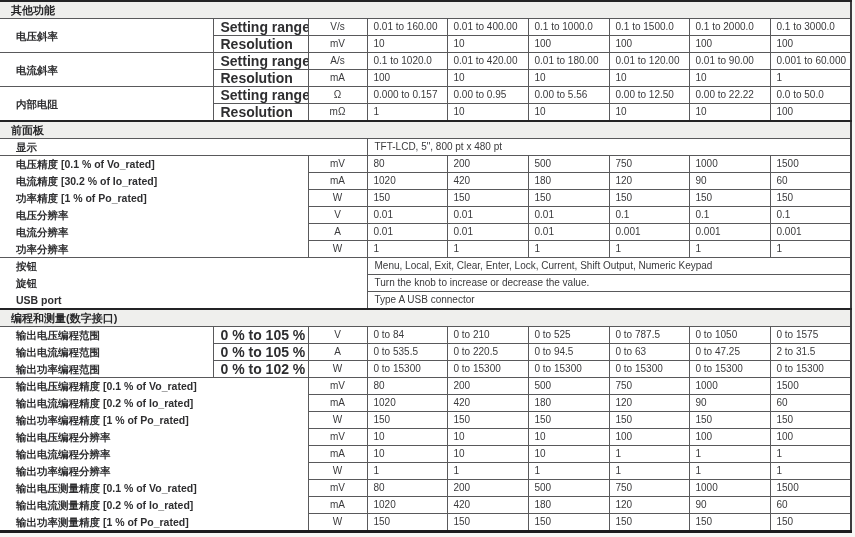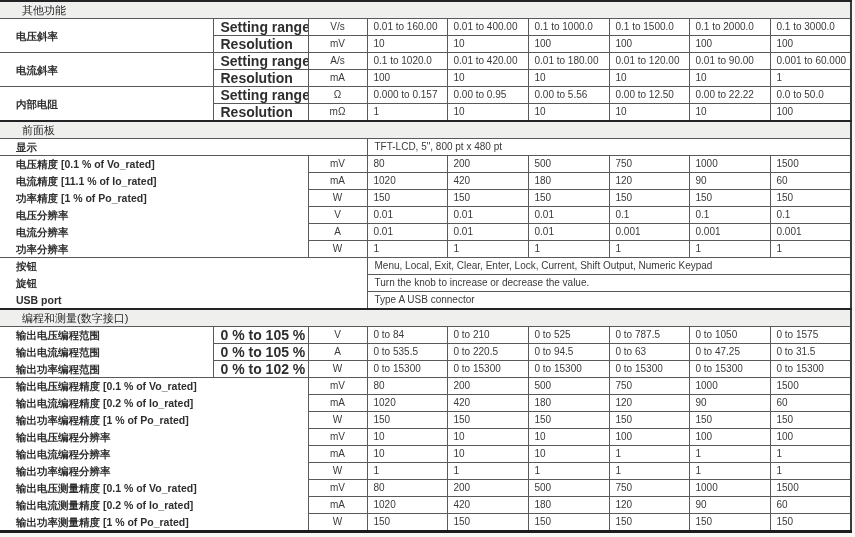--- a/index.html
+++ b/index.html
@@ -44,24 +44,24 @@
     font-weight:bold;
     font-size:14px;
     color:#2e2e30;
   }
   td.unit { text-align:center; }
   td.value { padding-left:6px; }
   td.content { padding-left:7px; }
   td.nb { border-bottom:none; }
   tr.section td {
     background:#efefed;
-    font-weight:normal;
+    font-weight:bold;
     font-size:11px;
     color:#28282a;
-    padding-left:22px;
+    padding-left:11px;
     border-top:2px solid #232325;
     border-right:none;
   }
 </style>
 </head>
 <body>
 
 <div class="sheet">
   <table class="spec">
     <colgroup>
@@ -153,21 +153,21 @@
           <td class="label nb" colspan="2">电压精度 [0.1 % of Vo_rated]</td>
           <td class="unit">mV</td>
           <td class="value">80</td>
           <td class="value">200</td>
           <td class="value">500</td>
           <td class="value">750</td>
           <td class="value">1000</td>
           <td class="value">1500</td>
         </tr>
         <tr>
-          <td class="label nb" colspan="2">电流精度 [11.1 % of Io_rated]</td>
+          <td class="label nb" colspan="2">电流精度 [30.2 % of Io_rated]</td>
           <td class="unit">mA</td>
           <td class="value">1020</td>
           <td class="value">420</td>
           <td class="value">180</td>
           <td class="value">120</td>
           <td class="value">90</td>
           <td class="value">60</td>
         </tr>
         <tr>
           <td class="label nb" colspan="2">功率精度 [1 % of Po_rated]</td>
@@ -237,21 +237,21 @@
         </tr>
         <tr>
           <td class="label nb">输出电流编程范围</td>
           <td class="sub">0 % to 105 %</td>
           <td class="unit">A</td>
           <td class="value">0 to 535.5</td>
           <td class="value">0 to 220.5</td>
           <td class="value">0 to 94.5</td>
           <td class="value">0 to 63</td>
           <td class="value">0 to 47.25</td>
-          <td class="value">0 to 31.5</td>
+          <td class="value">2 to 31.5</td>
         </tr>
         <tr>
           <td class="label">输出功率编程范围</td>
           <td class="sub">0 % to 102 %</td>
           <td class="unit">W</td>
           <td class="value">0 to 15300</td>
           <td class="value">0 to 15300</td>
           <td class="value">0 to 15300</td>
           <td class="value">0 to 15300</td>
           <td class="value">0 to 15300</td>

